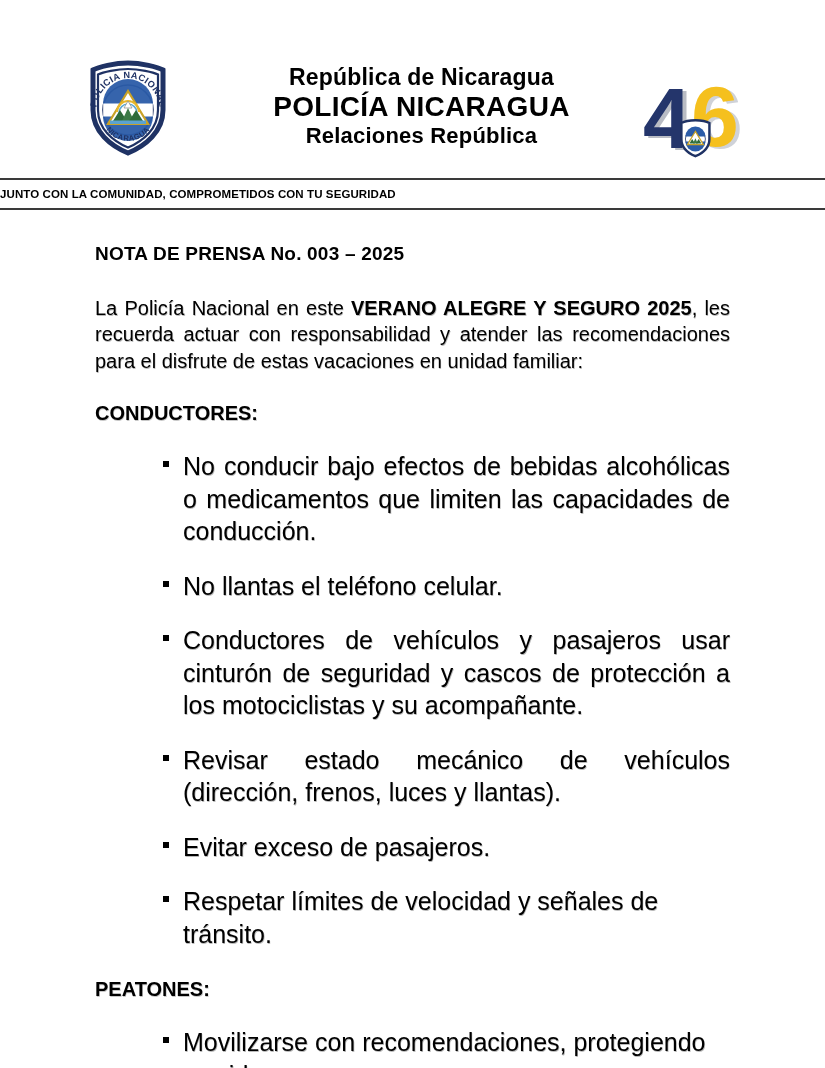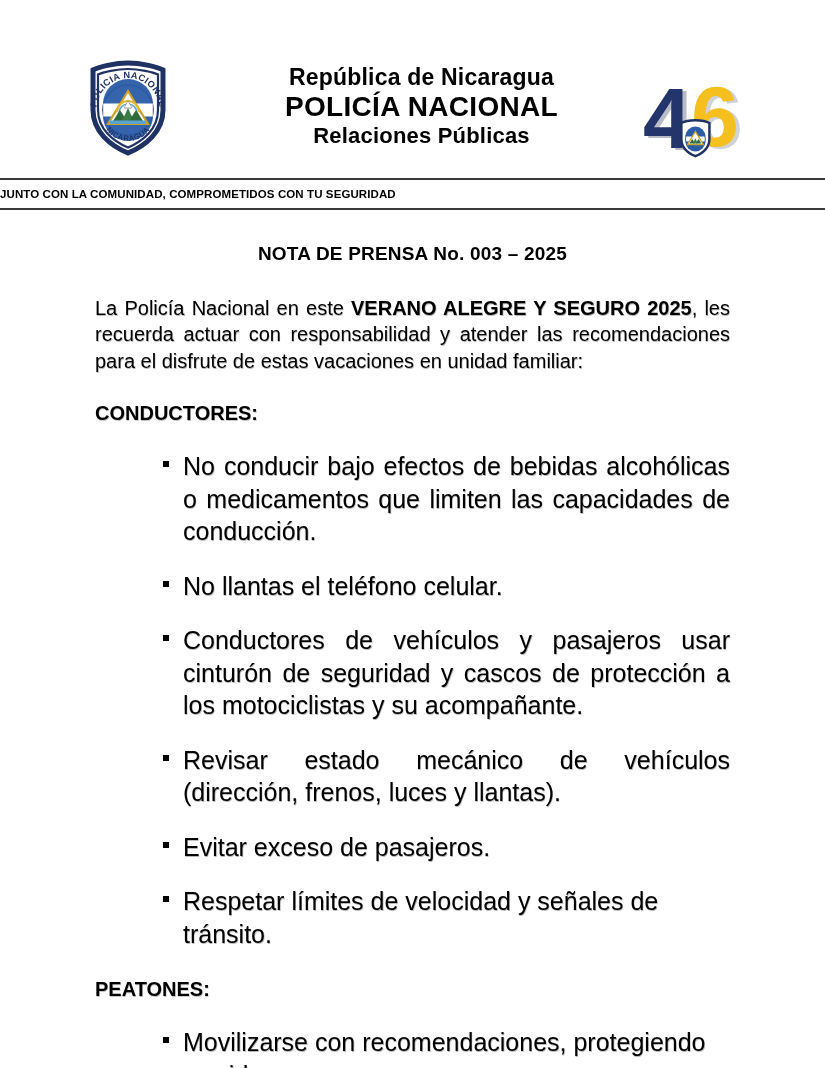--- a/index.html
+++ b/index.html
@@ -80,21 +80,20 @@
     font-size: 11.5px;
     font-weight: bold;
     letter-spacing: 0.1px;
   }
 
   
   .body-area {
     padding: 0 95px 0 95px;
   }
   .doc-title {
-    text-align: center;
     font-size: 19px;
     font-weight: bold;
     margin-top: 33px;
     letter-spacing: 0.2px;
   }
   .intro {
     margin-top: 30px;
     font-size: 20px;
     line-height: 1.32;
     text-align: justify;
@@ -175,22 +174,22 @@
           <textPath href="#arcTop" startOffset="50%" text-anchor="middle">POLICIA NACIONAL</textPath>
         </text>
         <text font-family="Liberation Sans, sans-serif" font-size="7.6" font-weight="bold" fill="#1F3264" letter-spacing="0.5">
           <textPath href="#arcBot" startOffset="50%" text-anchor="middle">NICARAGUA</textPath>
         </text>
       </svg>
     </div>
 
     <div class="header-text">
       <div class="h-line1">República de Nicaragua</div>
-      <div class="h-line2">POLICÍA NACIONAL</div>
-      <div class="h-line3">Relaciones Públicas</div>
+      <div class="h-line2">POLICÍA NICARAGUA</div>
+      <div class="h-line3">Relaciones República</div>
     </div>
 
     <div class="anniv-wrap">
       <svg width="118" height="88" viewBox="0 0 118 88" xmlns="http://www.w3.org/2000/svg">
 
         <text x="10" y="78" font-family="Liberation Sans, sans-serif" font-size="86" font-weight="bold" fill="#b9bcc4">4</text>
         <text x="6" y="76" font-family="Liberation Sans, sans-serif" font-size="86" font-weight="bold" fill="#24356B">4</text>
 
         <text x="58" y="76" font-family="Liberation Sans, sans-serif" font-size="86" font-weight="bold" fill="#cfd2d8">6</text>
         <text x="54" y="74" font-family="Liberation Sans, sans-serif" font-size="86" font-weight="bold" fill="#F5C01E">6</text>

